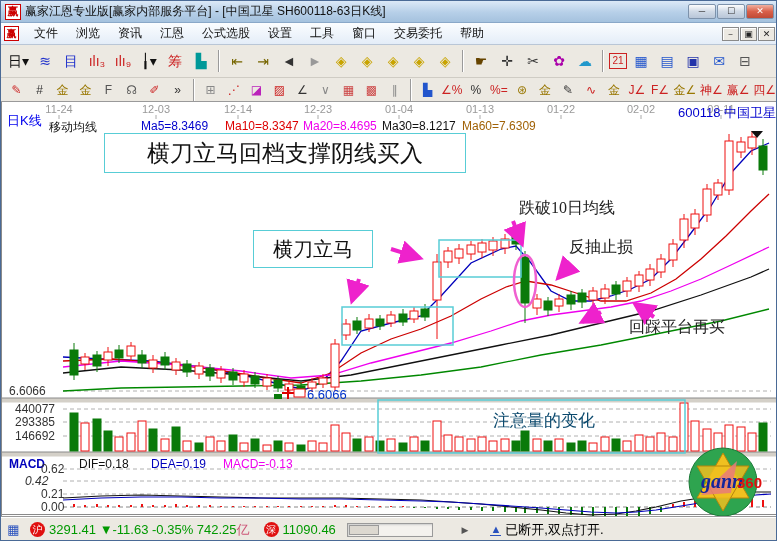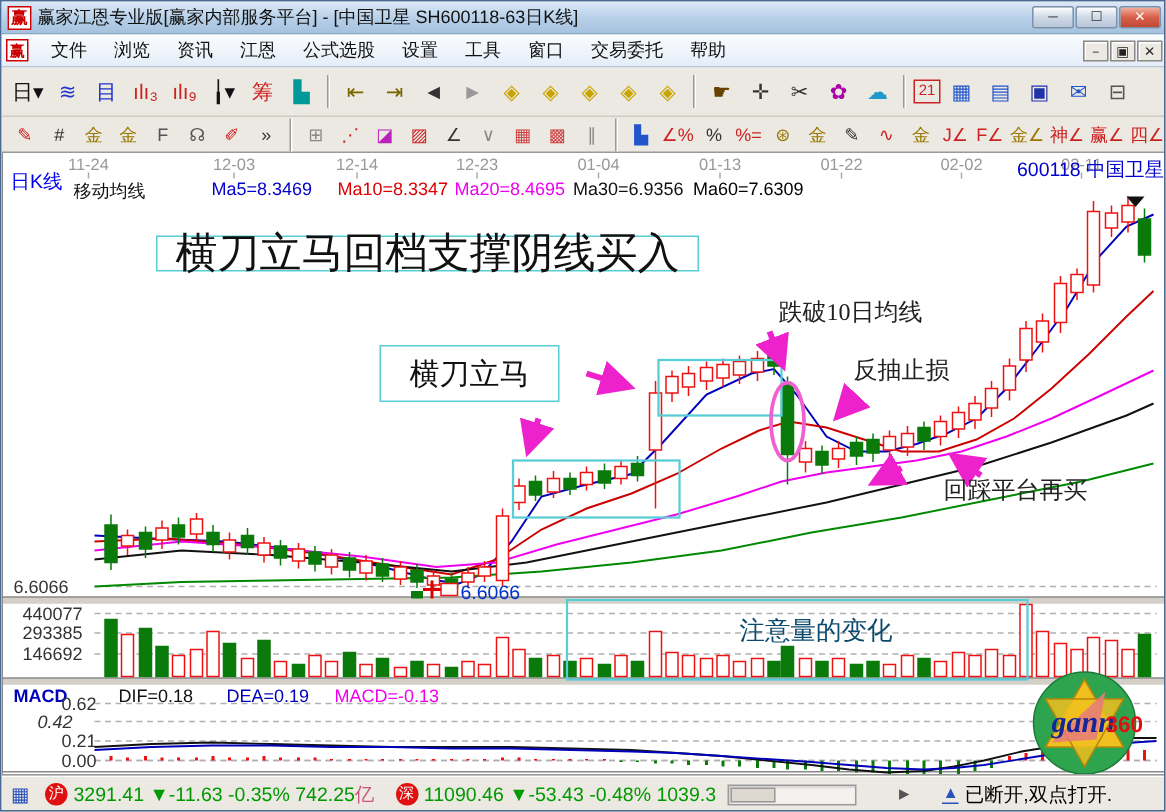--- a/index.html
+++ b/index.html
@@ -501,54 +501,53 @@
           <text x="700" y="487" font-size="20" font-style="italic" font-weight="bold" fill="#15259c" font-family="Liberation Serif, DejaVu Serif, serif">gann</text>
           <text x="736" y="487" font-size="15" font-weight="bold" fill="#e01010">360</text>
         </g>
       </svg>
     <div id="overlay">
         <div class="lbl" style="left: 6px; top: 10px; color: rgb(0, 0, 238); font-size: 13px;">日K线</div>
         <div class="lbl" style="left: 48px; top: 17px; color: rgb(17, 17, 17);">移动均线</div>
         <div class="lbl" style="left: 140px; top: 17px; color: rgb(0, 0, 204);">Ma5=8.3469</div>
         <div class="lbl" style="left: 224px; top: 17px; color: rgb(221, 0, 0);">Ma10=8.3347</div>
         <div class="lbl" style="left: 302px; top: 17px; color: rgb(238, 0, 238);">Ma20=8.4695</div>
-        <div class="lbl" style="left: 381px; top: 17px; color: rgb(17, 17, 17);">Ma30=6.9356</div>
-        <div class="lbl" style="left: 461px; top: 17px; color: #000000;">Ma60=7.6309</div>
+        <div class="lbl" style="left: 381px; top: 17px; color: rgb(17, 17, 17);">Ma30=8.1217</div>
+        <div class="lbl" style="left: 461px; top: 17px; color: #a16207;">Ma60=7.6309</div>
         <div class="lbl" style="left: 677px; top: 2px; color: rgb(0, 0, 204); font-size: 13px;">600118 中国卫星</div>
         <div class="lbl" style="left: 8px; top: 282px; color: rgb(51, 51, 51);">6.6066</div>
         <div class="lbl" style="left: 306px; top: 285px; color: rgb(0, 51, 204); font-size: 13px;">6.6066</div>
         <div class="lbl" style="left: 14px; top: 300px; color: rgb(51, 51, 51);">440077</div>
         <div class="lbl" style="left: 14px; top: 313px; color: rgb(51, 51, 51);">293385</div>
         <div class="lbl" style="left: 14px; top: 327px; color: rgb(51, 51, 51);">146692</div>
         <div class="lbl" style="left: 8px; top: 355px; color: rgb(0, 0, 187); font-weight: bold;">MACD</div>
         <div class="lbl" style="left: 78px; top: 355px; color: rgb(17, 17, 17); text-align: right;">DIF=0.18</div>
         <div class="lbl" style="left: 150px; top: 355px; color: rgb(0, 0, 187);">DEA=0.19</div>
         <div class="lbl" style="left: 222px; top: 355px; color: rgb(238, 0, 238);">MACD=-0.13</div>
         <div class="lbl" style="left: 40px; top: 360px; color: rgb(51, 51, 51);">0.62</div>
         <div class="lbl" style="left: 24px; top: 372px; color: rgb(51, 51, 51); font-style: italic;">0.42</div>
         <div class="lbl" style="left: 40px; top: 385px; color: rgb(51, 51, 51);">0.21</div>
         <div class="lbl" style="left: 40px; top: 398px; color: rgb(51, 51, 51);">0.00</div>
-        <div class="annbox" style="left: 103px; top: 55px; width: 362px; height: 24px; font-size: 28px;">横刀立马回档支撑阴线买入</div>
+        <div class="annbox" style="left: 103px; top: 31px; width: 362px; height: 40px; font-size: 23px;">横刀立马回档支撑阴线买入</div>
         <div class="annbox" style="left: 252px; top: 128px; width: 120px; height: 38px; font-size: 20px;">横刀立马</div>
         <div class="anntext" style="left: 518px; top: 96px;">跌破10日均线</div>
         <div class="anntext" style="left: 568px; top: 135px;">反抽止损</div>
         <div class="anntext" style="left: 628px; top: 215px;">回踩平台再买</div>
         <div class="anntext" style="left: 492px; top: 307px; color: #0c4a6e; font-size: 17px;">注意量的变化</div>
       </div>
   </div>
 
   <div id="statusbar">
     <div class="sb-icon">▦</div>
     <div class="badge">沪</div>
     <span class="green">3291.41</span>&nbsp;
     <span class="green">▼-11.63 -0.35% 742.25</span>
     <span class="pink">亿</span>
     <div class="badge" style="margin-left:14px;">深</div>
     <span class="green">11090.46</span>&nbsp;
-    <span class="green">▼-53.43 -0.48% 1039.3</span>
     <div id="sb-scroll">
       <div id="sb-thumb"></div>
     </div>
     <span id="sb-arrow">▶</span>
     <span id="conn-icon">▲</span>
     <span>已断开,双点打开.</span>
   </div>
 
 </div>
 

